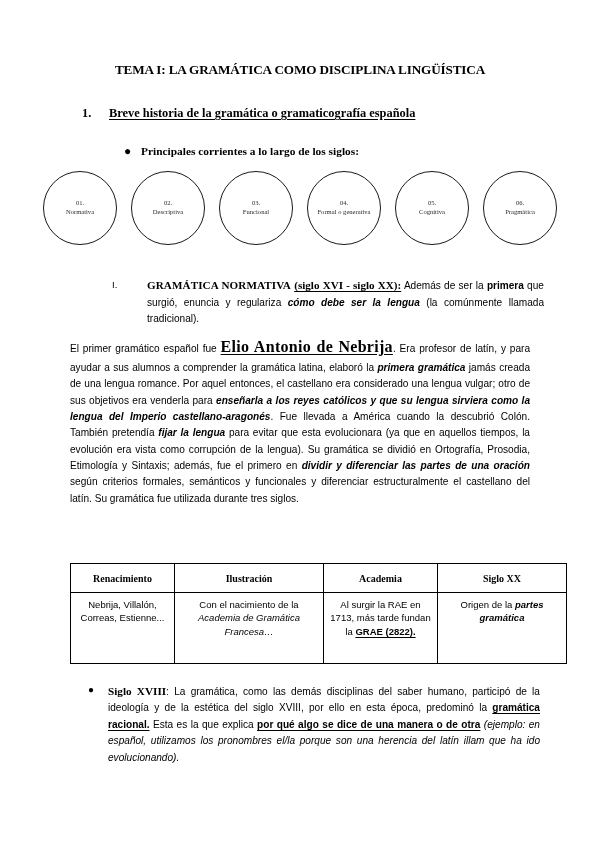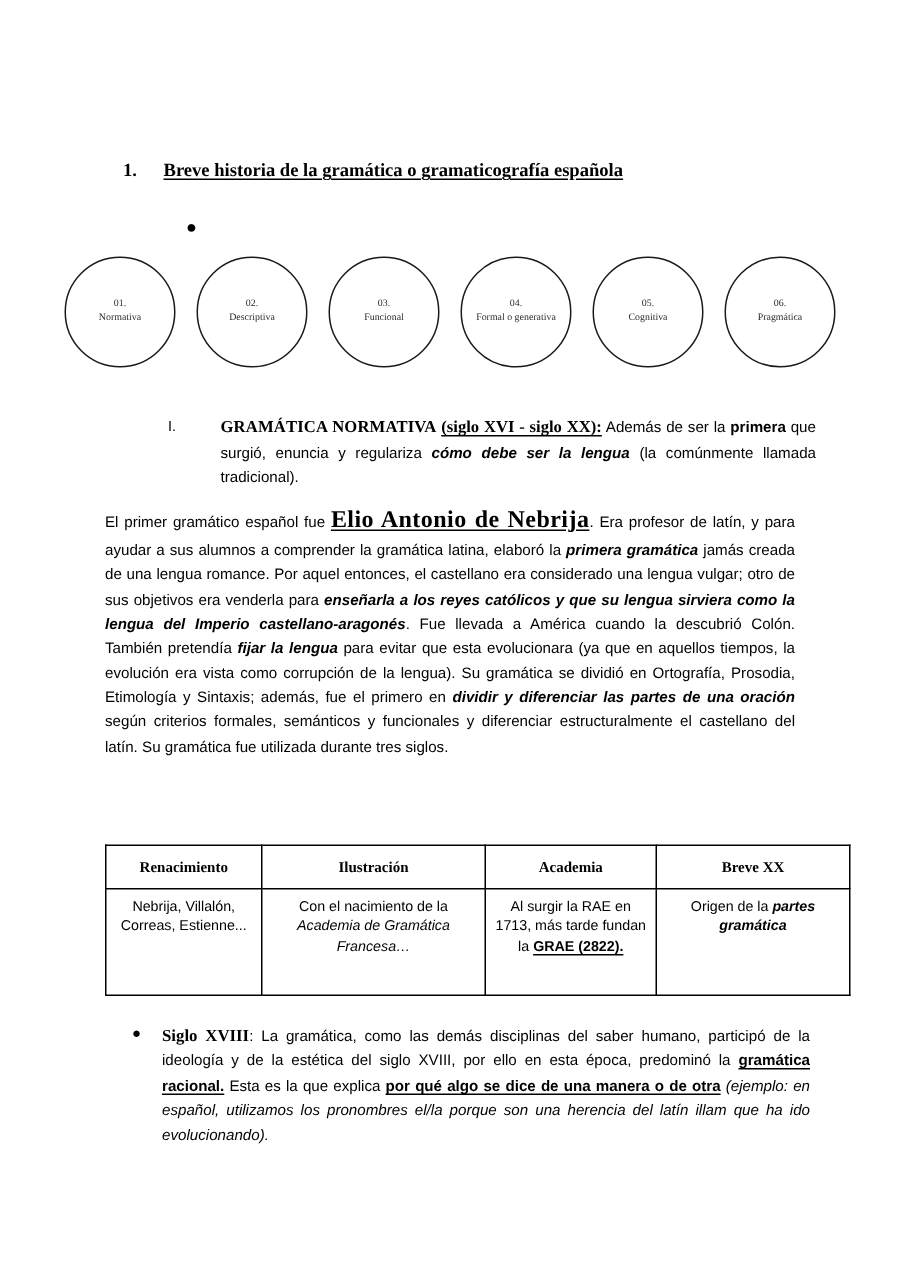--- a/index.html
+++ b/index.html
@@ -223,28 +223,30 @@
     font-family: "Liberation Serif", serif;
     font-weight: bold;
     font-size: 11.2px;
   }
 </style>
 </head>
 <body>
 
 <div class="page">
 
+  <div class="doc-title">TEMA I: LA GRAMÁTICA COMO DISCIPLINA LINGÜÍSTICA</div>
 
   <div class="section-1">
     <span class="num">1.</span>
     <span class="txt">Breve historia de la gramática o gramaticografía española</span>
   </div>
 
   <div class="bullet-line">
     <span class="dot">●</span>
+    <span>Principales corrientes a lo largo de los siglos:</span>
   </div>
 
   <div class="circle-row">
     <div class="circ" style="left:0px;">
       <span>01.</span>
       <span>Normativa</span>
     </div>
     <div class="circ" style="left:88px;">
       <span>02.</span>
       <span>Descriptiva</span>
@@ -274,21 +276,21 @@
 
   <div class="body-par"><span>El primer gramático español fue </span><span class="nebrija-name">Elio Antonio de Nebrija</span><span>. Era profesor de latín, y para ayudar a sus alumnos a comprender la gramática latina, elaboró la </span><span class="bi">primera gramática</span><span> jamás creada de una lengua romance. Por aquel entonces, el castellano era considerado una lengua vulgar; otro de sus objetivos era venderla para </span><span class="bi">enseñarla a los reyes católicos y que su lengua sirviera como la lengua del Imperio castellano-aragonés</span><span>. Fue llevada a América cuando la descubrió Colón. También pretendía </span><span class="bi">fijar la lengua</span><span> para evitar que esta evolucionara (ya que en aquellos tiempos, la evolución era vista como corrupción de la lengua). Su gramática se dividió en Ortografía, Prosodia, Etimología y Sintaxis; además, fue el primero en </span><span class="bi">dividir y diferenciar las partes de una oración</span><span> según criterios formales, semánticos y funcionales y diferenciar estructuralmente el castellano del latín. Su gramática fue utilizada durante tres siglos.</span></div>
 
 
   <table class="tbl">
     <thead>
       <tr>
         <th class="col-1">Renacimiento</th>
         <th class="col-2">Ilustración</th>
         <th class="col-3">Academia</th>
-        <th class="col-4">Breve XX</th>
+        <th class="col-4">Siglo XX</th>
       </tr>
     </thead>
     <tbody>
       <tr>
         <td>Nebrija, Villalón, Correas, Estienne...</td>
         <td><span>Con el nacimiento de la </span><span class="i">Academia de Gramática Francesa…</span></td>
         <td><span>Al surgir la RAE en 1713, más tarde fundan la </span><span class="bu">GRAE (2822).</span></td>
         <td><span>Origen de la </span><span class="bi">partes gramática</span></td>
       </tr>
     </tbody>

